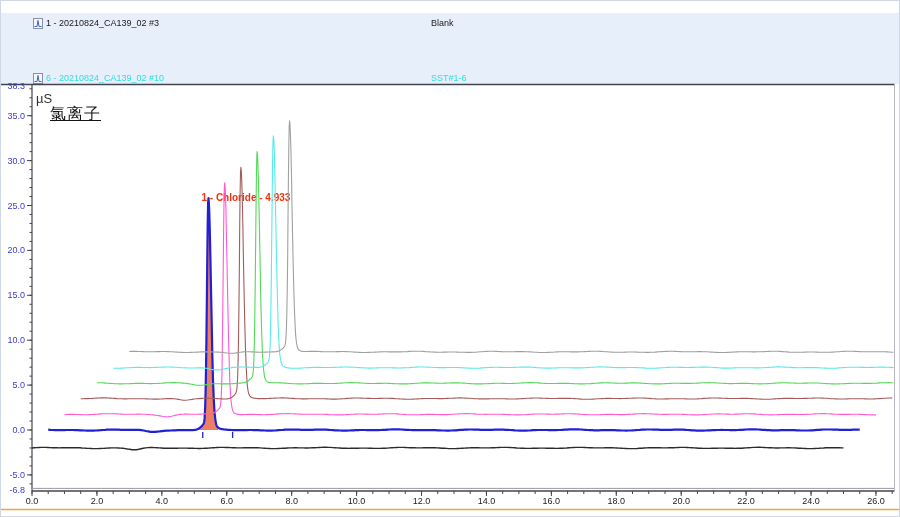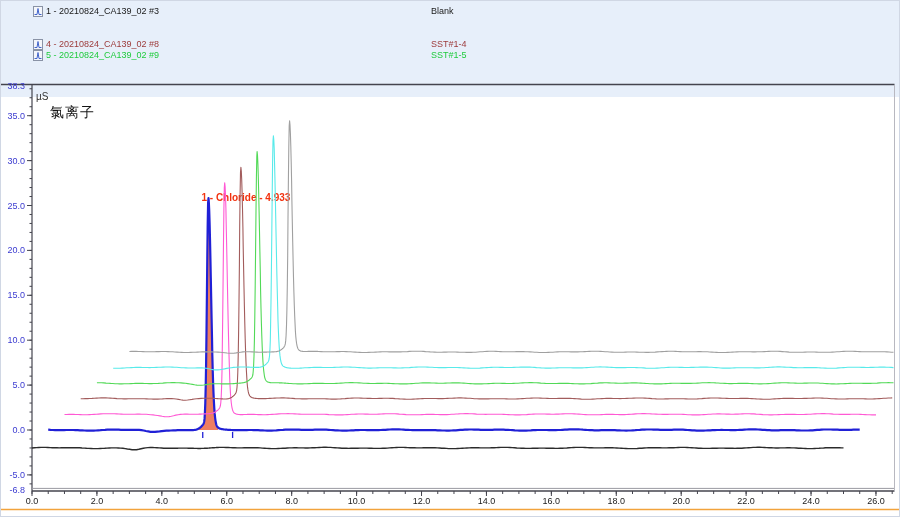--- a/index.html
+++ b/index.html
@@ -3,21 +3,21 @@
 <meta charset="utf-8">
 <style>
   html,body{margin:0;padding:0;background:#ffffff;}
   #app{
     position:relative;width:900px;height:517px;overflow:hidden;
     background:#ffffff;font-family:"Liberation Sans",sans-serif;
     border:1px solid #d0d7e4;box-sizing:border-box;
   }
   
   #legend{
-    position:absolute;left:0;top:0;width:900px;height:96px;
+    position:absolute;left:0;top:12px;width:900px;height:71px;
     background:#e7effa;
   }
   .legend-row{
     position:absolute;left:0;width:900px;height:11px;line-height:11px;
     font-size:9px;white-space:nowrap;cursor:default;
   }
   .legend-row.selected{
     background:linear-gradient(to right,#d2d2db 0%,#dfdfe8 35%,#eaf0f9 100%);
     font-weight:bold;
   }
@@ -27,56 +27,48 @@
   .legend-name{
     position:absolute;left:45px;top:0;height:11px;line-height:11px;
   }
   .legend-sample{
     position:absolute;left:430px;top:0;width:130px;height:11px;line-height:11px;
     text-align:left;
   }
   
   #chart-svg{position:absolute;left:0;top:0;width:900px;height:517px;}
   #y-unit{
-    position:absolute;left:35px;top:90px;font-size:10px;color:#333;z-index:3;
+    position:absolute;left:35px;top:90px;font-size:13px;color:#333;z-index:3;
   }
   #chart-title{
-    position:absolute;left:49px;top:103px;font-size:14px;color:#141414;
-    letter-spacing:1px;z-index:3;
+    position:absolute;left:49px;top:103px;font-size:16px;color:#141414;
+    letter-spacing:1px;z-index:3;text-decoration:underline;
   }
 </style>
 </head>
 <body>
 
 <div id="app">
 
   <div id="legend">
     <div class="legend-row" style="top:5px">
       <svg class="legend-icon" viewBox="0 0 10 11">
           <rect x="0.5" y="0.5" width="9" height="10" fill="#f4f6fb" stroke="#8a93a6"></rect>
           <path d="M1.5 8.5 L4 8.5 L5 2.5 L6 8.5 L8.5 8.5" fill="none" stroke="#4466cc" stroke-width="1"></path>
         </svg>
       <span class="legend-name" style="color: rgb(26, 26, 26);">1 - 20210824_CA139_02 #3</span>
       <span class="legend-sample" style="color: rgb(26, 26, 26);">Blank</span>
     </div>
-    <div class="legend-row" style="top:38px">
+    <div class="legend-row" style="top:60px">
       <svg class="legend-icon" viewBox="0 0 10 11">
           <rect x="0.5" y="0.5" width="9" height="10" fill="#f4f6fb" stroke="#8a93a6"></rect>
           <path d="M1.5 8.5 L4 8.5 L5 2.5 L6 8.5 L8.5 8.5" fill="none" stroke="#4466cc" stroke-width="1"></path>
         </svg>
-      <span class="legend-name" style="color: rgb(156, 58, 58);">4 - 20210824_CA139_02 #8</span>
-      <span class="legend-sample" style="color: rgb(156, 58, 58);">SST#1-4</span>
-    </div>
-    <div class="legend-row" style="top:49px">
-      <svg class="legend-icon" viewBox="0 0 10 11">
-          <rect x="0.5" y="0.5" width="9" height="10" fill="#f4f6fb" stroke="#8a93a6"></rect>
-          <path d="M1.5 8.5 L4 8.5 L5 2.5 L6 8.5 L8.5 8.5" fill="none" stroke="#4466cc" stroke-width="1"></path>
-        </svg>
-      <span class="legend-name" style="color: rgb(30, 203, 60);">5 - 20210824_CA139_02 #9</span>
-      <span class="legend-sample" style="color: rgb(30, 203, 60);">SST#1-5</span>
+      <span class="legend-name" style="color: rgb(46, 224, 224);">6 - 20210824_CA139_02 #10</span>
+      <span class="legend-sample" style="color: rgb(46, 224, 224);">SST#1-6</span>
     </div>
   </div>
 
   <svg id="chart-svg" xmlns="http://www.w3.org/2000/svg">
       <line x1="0" y1="83.5" x2="893.5" y2="83.5" stroke="#44444e" stroke-width="1.6"></line>
       <line x1="31" y1="84" x2="31" y2="490" stroke="#44444e" stroke-width="1.2"></line>
       <line x1="31" y1="487.4" x2="893.5" y2="487.4" stroke="#9a9aa2" stroke-width="1"></line>
       <line x1="31" y1="490" x2="893.5" y2="490" stroke="#44444e" stroke-width="1.3"></line>
       <line x1="893.5" y1="84" x2="893.5" y2="490" stroke="#b8b8c0" stroke-width="1"></line>
       <line x1="0" y1="508.5" x2="900" y2="508.5" stroke="#f2a33c" stroke-width="1.6"></line>

